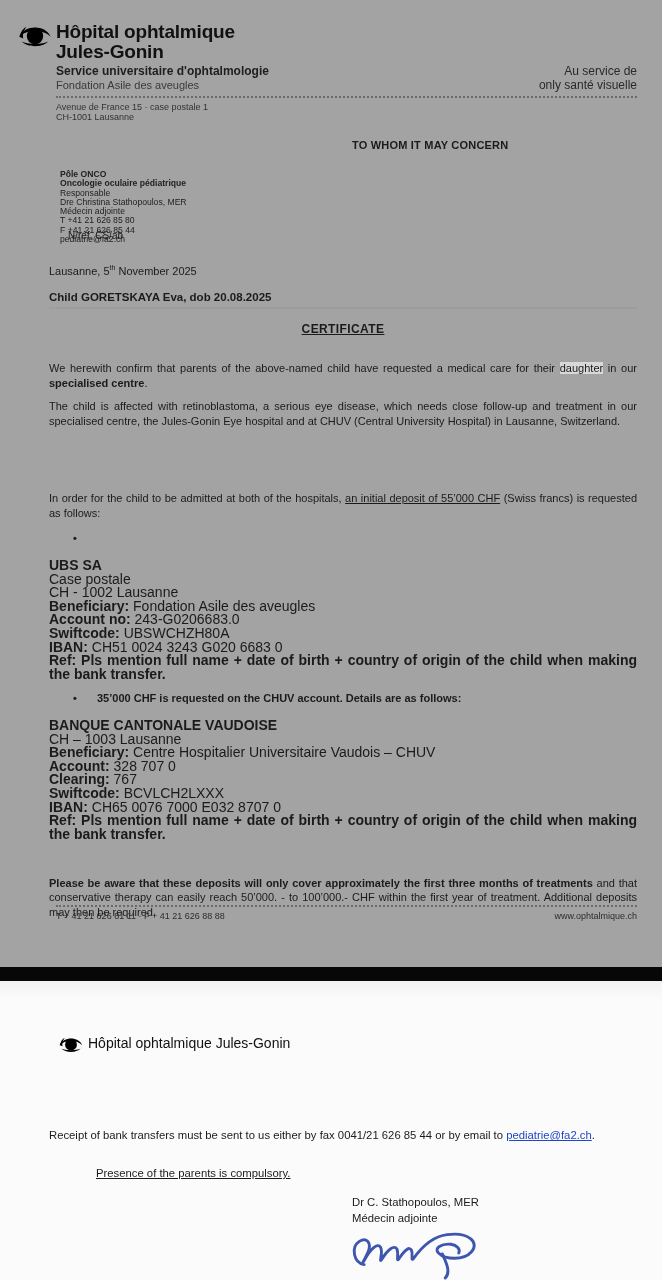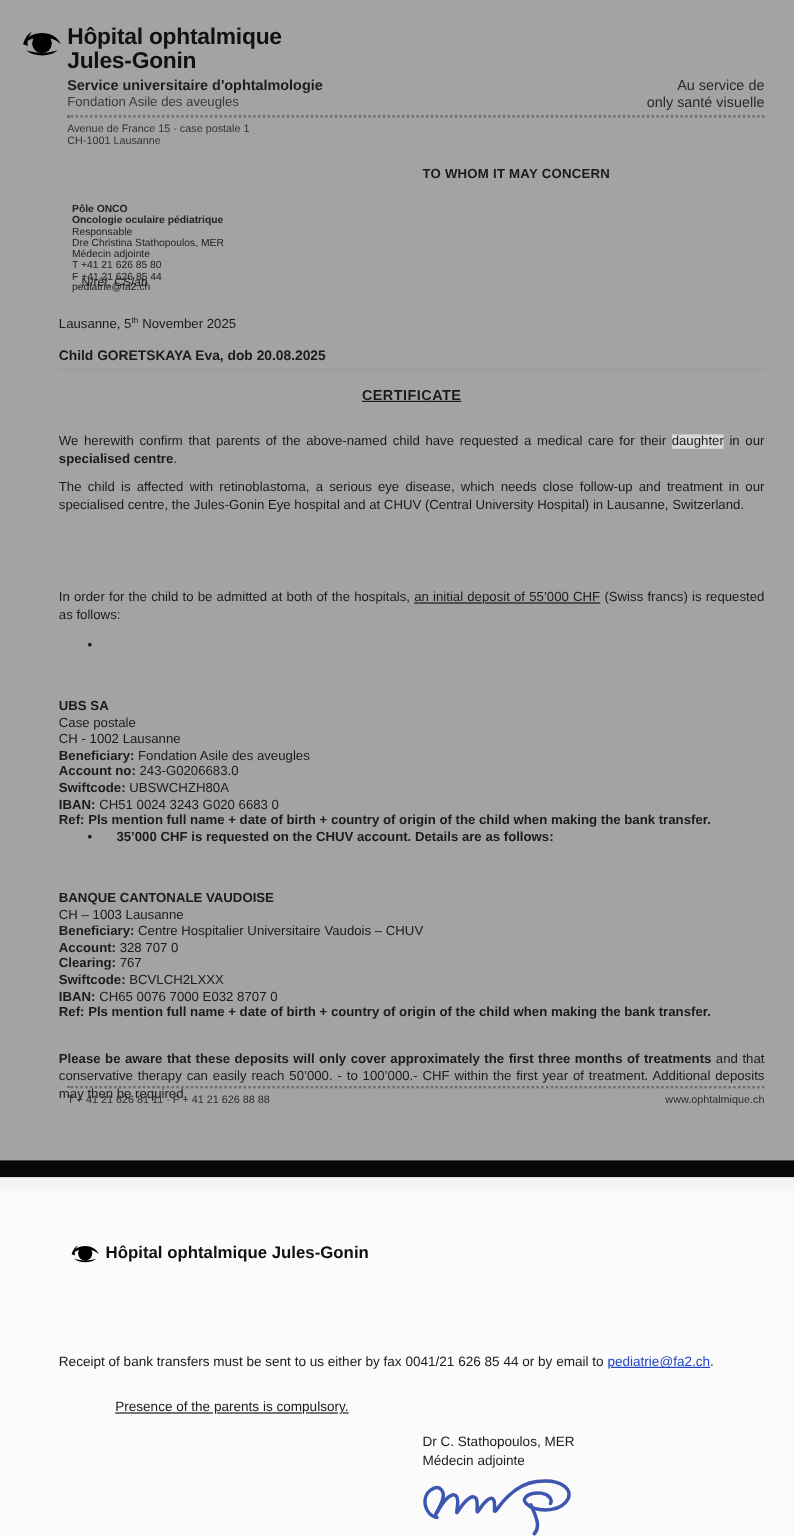--- a/index.html
+++ b/index.html
@@ -31,34 +31,34 @@
   .cert{left:49px;width:588px;top:322px;text-align:center;font-size:12px;font-weight:bold;letter-spacing:0.4px;}
   .cert span{text-decoration:underline;padding:0 4px;}
   .para{left:49px;width:588px;font-size:11px;line-height:14.6px;text-align:justify;}
   .p1{top:350px;} .p2{top:388px;} .p3{top:442px;} .p4{top:480px;}
   .hl{background:#d8d8d8;}
   .bd{font-weight:bold;}
   .ul{text-decoration:underline;}
   .bullet{left:73px;width:548px;font-size:11px;font-weight:bold;display:flex;}
   .bullet .marker{width:24px;flex:0 0 24px;}
   .bl1{top:532px;} .bl2{top:692px;}
-  .bank{left:49px;width:588px;font-size:11px;line-height:13.6px;margin-top:24px;}
+  .bank{left:49px;width:588px;font-size:14px;line-height:13.6px;}
   .bank .bname{font-weight:bold;}
   .bank .lbl{font-weight:bold;}
   .bank .ref{font-weight:bold;text-align:justify;}
   .bk1{top:559px;} .bk2{top:719px;}
   .closing{top:865px;line-height:14.3px;}
   
   .rule2{top:905px;}
   .footer{left:56px;right:25px;top:911px;font-size:9px;color:#2c2c2c;display:flex;justify-content:space-between;}
   
   .divider{left:0;top:967px;width:662px;height:14px;background:#070707;}
   .page2bg{left:0;top:981px;width:662px;height:299px;background:linear-gradient(#f2f2f2,#fbfbfb 18px);}
   .logo2{left:58px;top:1033px;width:26px;height:21px;}
-  .brand2{left:88px;top:1035px;font-size:14px;font-weight:bold;color:#111;}
+  .brand2{left:88px;top:1035px;font-size:14px;font-weight:normal;color:#111;}
   .receipt{left:49px;width:592px;top:1118px;font-size:11.3px;}
   .link{color:#2146c7;text-decoration:underline;cursor:pointer;}
   .presence{left:49px;top:1156px;font-size:11.3px;text-decoration:underline;padding-left:47px;}
   .signer{left:352px;top:1194px;font-size:11.3px;line-height:16px;}
   .sig{left:346px;top:1224px;width:156px;height:56px;}
 </style>
 </head>
 <body>
 
 <div class="canvas">

